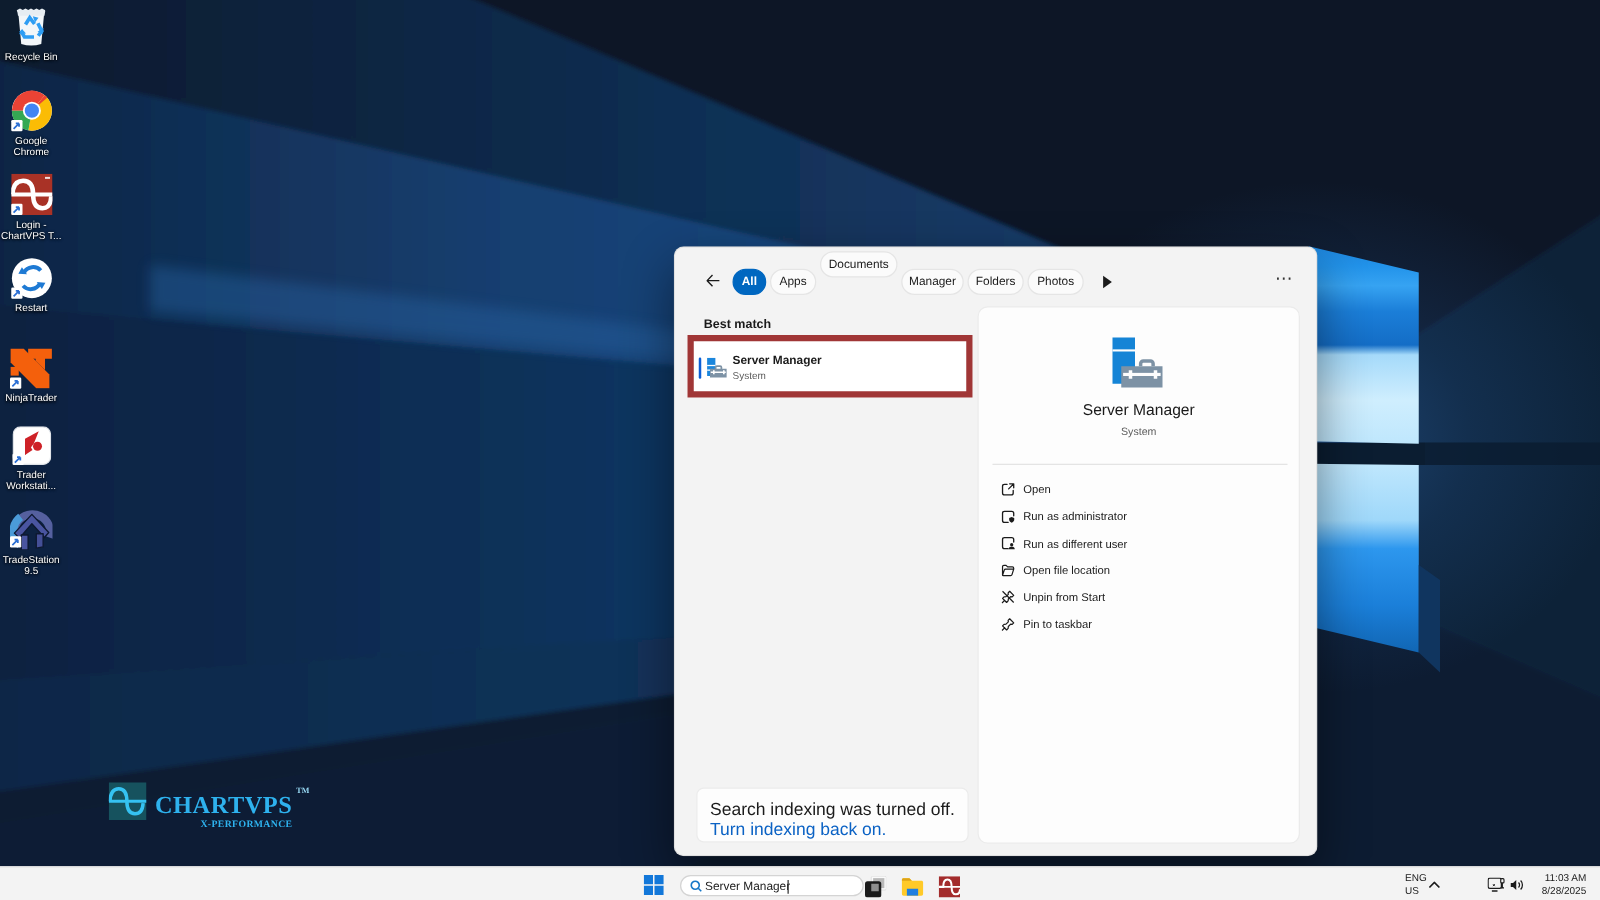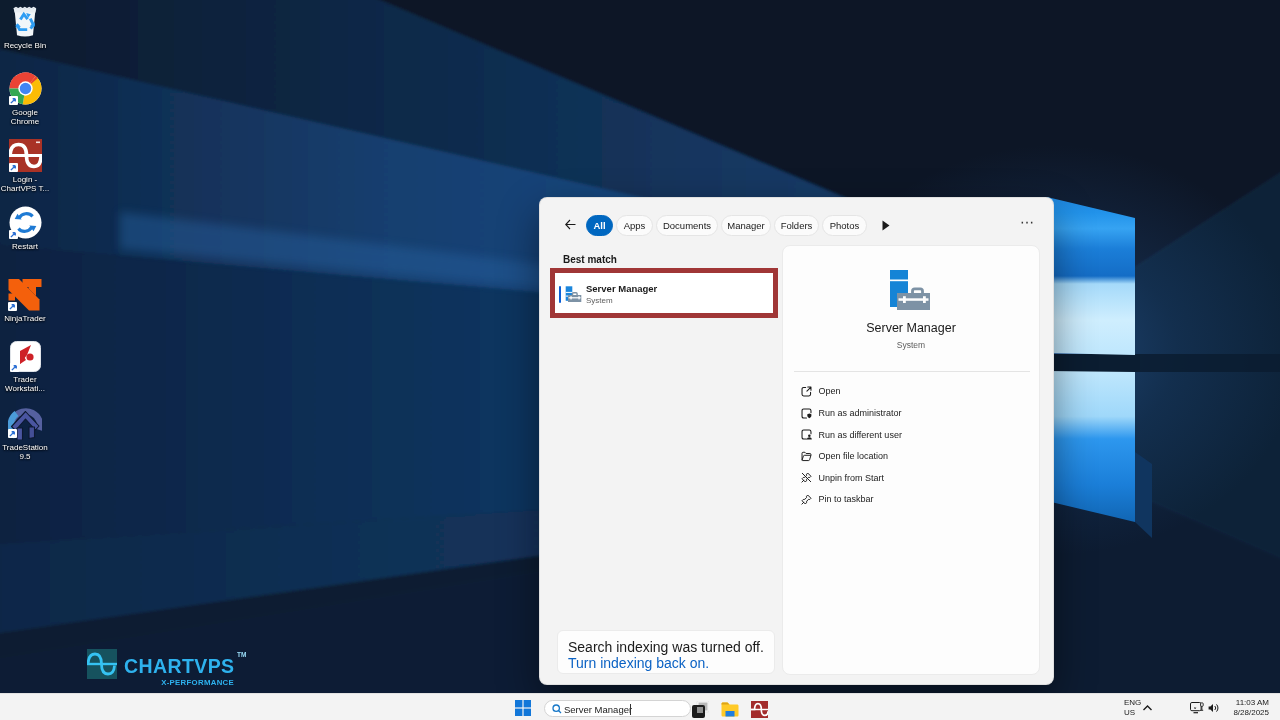--- a/index.html
+++ b/index.html
@@ -254,39 +254,39 @@
   </svg>
   <span class="sc" style="bottom:2px;">
         <svg width="7" height="7" viewBox="0 0 8 8">
           <path d="M1 7 L6 2 M6 2 L3 2 M6 2 L6 5" stroke="#2b6fd4" stroke-width="1.6" fill="none"></path>
         </svg>
       </span>
   </span>
   <div class="lbl">TradeStation<br>9.5</div>
 </div>
 
-<div style="position:absolute; left:87px; top:648px; z-index:1;">
+<div style="position:absolute; left:87px; top:625px; z-index:1;font-family:Liberation Serif, serif;">
   <svg width="175" height="40" viewBox="0 0 175 40">
     <rect x="0" y="1" width="30" height="30" fill="#16525e"></rect>
     <path d="M1 16 Q1.5 6 8 6 Q14.5 6 14.5 16 Q14.5 26 21 26 Q27 26 27.5 17.5" stroke="#35c2f2" stroke-width="2.8" fill="none"></path>
     <path d="M0 16 H30" stroke="#35c2f2" stroke-width="2.4"></path>
     <text x="37" y="25" font-size="19.5" font-weight="bold" fill="#2eb2ee" letter-spacing="0.4">CHARTVPS</text>
     <text x="150" y="9" font-size="6.5" font-weight="bold" fill="#9adcf7">TM</text>
     <text x="147" y="36.5" text-anchor="end" font-size="7.8" font-weight="bold" fill="#2eb2ee" letter-spacing="0.3">X-PERFORMANCE</text>
   </svg>
 </div>
 
 <div id="panel">
 
   <svg style="position:absolute;left:25px;top:20.5px;" width="11" height="11" viewBox="0 0 11 11">
     <path d="M10.5 5.5 H1 M5 1 L0.7 5.5 L5 10" stroke="#1a1a1a" stroke-width="1.1" fill="none"></path>
   </svg>
   <div class="pill sel" style="left:46px; top:17px; width:27px;">All</div>
   <div class="pill" style="left:76px; top:17px; width:37px;">Apps</div>
-  <div class="pill" style="left:116px; top:17px; width:62px;">Documents</div>
+  <div class="pill" style="left:116px; top:3px; width:62px;">Documents</div>
   <div class="pill" style="left:181px; top:17px; width:50px;">Manager</div>
   <div class="pill" style="left:234px; top:17px; width:45px;">Folders</div>
   <div class="pill" style="left:282px; top:17px; width:45px;">Photos</div>
   <svg style="position:absolute;left:342px;top:22px;" width="8" height="11" viewBox="0 0 8 11">
     <path d="M0.5 0.5 L7.5 5.5 L0.5 10.5 Z" fill="#1a1a1a"></path>
   </svg>
   <div style="position:absolute;left:480px;top:16px;font-size:14px;color:#333;">⋯</div>
 
   <div class="bestmatch">Best match</div>
 

